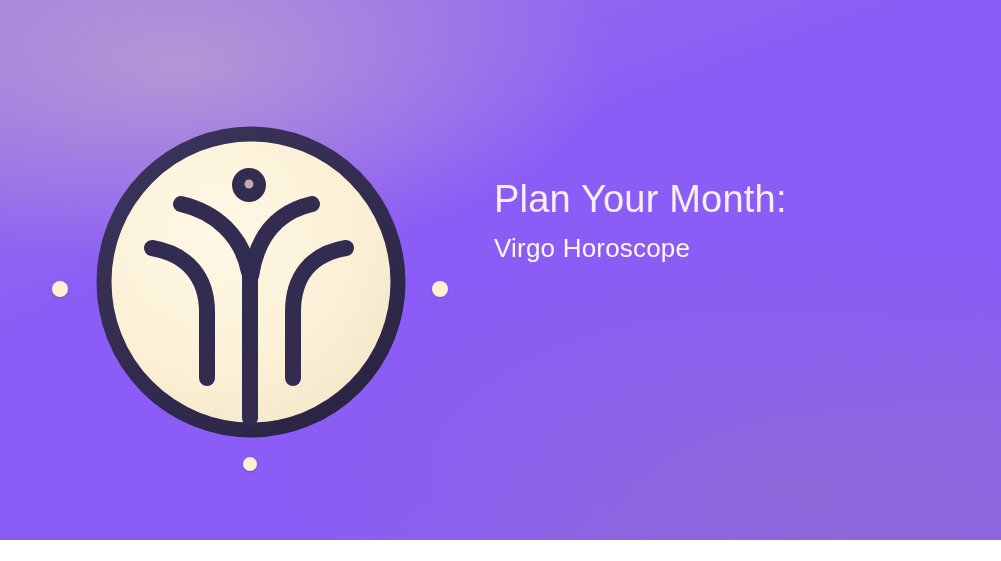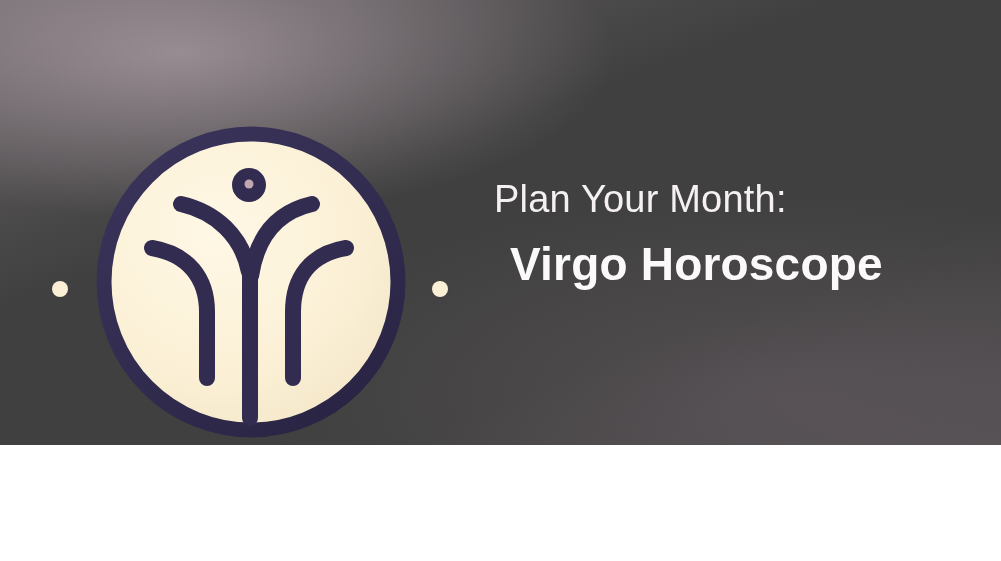--- a/index.html
+++ b/index.html
@@ -4,23 +4,23 @@
 <style>
   html, body {
     margin: 0;
     padding: 0;
     background: #ffffff;
   }
 
   #banner {
     position: relative;
     width: 1001px;
-    height: 445px;
+    height: 540px;
     overflow: hidden;
-    background: #404040;
+    background: #8b5cf6;
     font-family: "Liberation Sans", sans-serif;
   }
 
   
   #banner .wash-a {
     position: absolute;
     inset: 0;
     background: radial-gradient(ellipse 70% 60% at 18% 12%, rgba(205,186,196,0.55) 0%, rgba(205,186,196,0.0) 62%);
     pointer-events: none;
   }
@@ -67,23 +67,23 @@
   #headline .line1 {
     margin: 0;
     font-size: 38px;
     font-weight: 300;
     line-height: 48px;
     color: #f4f0f3;
     letter-spacing: 0.2px;
     white-space: nowrap;
   }
   #headline .line2 {
-    margin: 16px;
-    font-size: 46px;
-    font-weight: 700;
+    margin: 0;
+    font-size: 26px;
+    font-weight: 400;
     line-height: 50px;
     color: #fbf9fa;
     letter-spacing: 0.2px;
     white-space: nowrap;
   }
 </style>
 </head>
 <body>
 
 <div id="banner">

